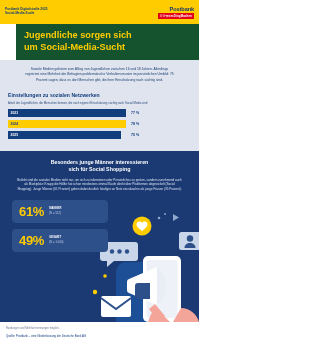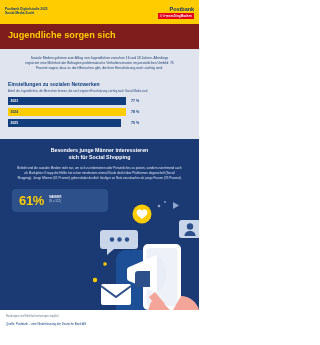--- a/index.html
+++ b/index.html
@@ -67,22 +67,23 @@
     color: #ffffff;
     font-size: 2.9px;
     font-weight: bold;
     padding: 1px 2px;
     letter-spacing: 0.1px;
     white-space: nowrap;
   }
 
   
   .title-band {
-    background: #7f1d1d;
+    background: #14532d;
     padding: 6px 17px 7px 8px;
+    margin-left: 16px;
   }
   .title-band h1 {
     margin: 0;
     color: #ffcc00;
     font-size: 9.2px;
     line-height: 1.25;
     font-weight: bold;
   }
   .title-line2 { display: block; }
 
@@ -265,20 +266,21 @@
         </span>
         <span class="logo-text">Postbank</span>
       </div>
       <span class="logo-badge">#EigenesDingMachen</span>
     </div>
   </div>
 
   <div class="title-band">
     <h1>
       <span>Jugendliche sorgen sich</span>
+      <span class="title-line2">um Social-Media-Sucht</span>
     </h1>
   </div>
 
   <div class="light-section">
 
     <p class="intro-paragraph">Soziale Medien gehören zum Alltag von Jugendlichen zwischen 16 und 18 Jahren. Allerdings registriert eine Mehrheit der Befragten problematische Verhaltensmuster im persönlichen Umfeld: 75 Prozent sagen, dass es dort Menschen gibt, die ihrer Einschätzung nach süchtig sind.</p>
 
     <div class="chart-block">
       <h2 class="chart-heading">Einstellungen zu sozialen Netzwerken</h2>
       <p class="chart-subheading">Anteil der Jugendlichen, die Menschen kennen, die nach eigener Einschätzung süchtig nach Social Media sind</p>
@@ -325,20 +327,27 @@
 
       <div class="stat-card">
         <span class="stat-pct">61%</span>
         <span class="stat-label">
           <span>MÄNNER</span>
           <span class="stat-n">(N = 512)</span>
         </span>
       </div>
 
 
+      <div class="stat-card">
+        <span class="stat-pct">49%</span>
+        <span class="stat-label">
+          <span>GESAMT</span>
+          <span class="stat-n">(N = 1.000)</span>
+        </span>
+      </div>
     </div>
 
     <svg class="illustration" viewBox="0 0 108 118">
 
       <circle cx="66" cy="14" r="1.3" fill="#8fa6cd"></circle>
       <circle cx="72" cy="10" r="0.9" fill="#8fa6cd"></circle>
 
       <path d="M80 10 l6 3.5 -6 3.5 z" fill="#8fa6cd"></path>
 
       <circle cx="49" cy="22" r="9.5" fill="#FFCC00"></circle>

